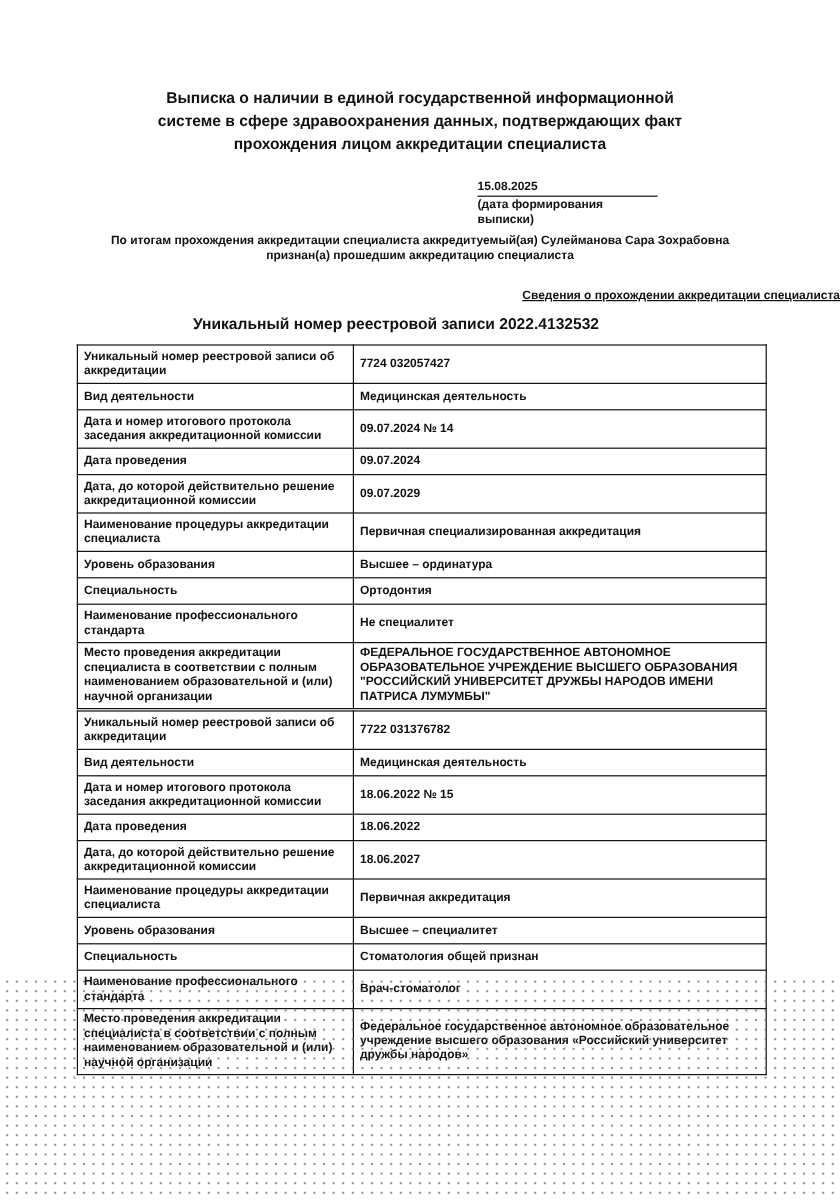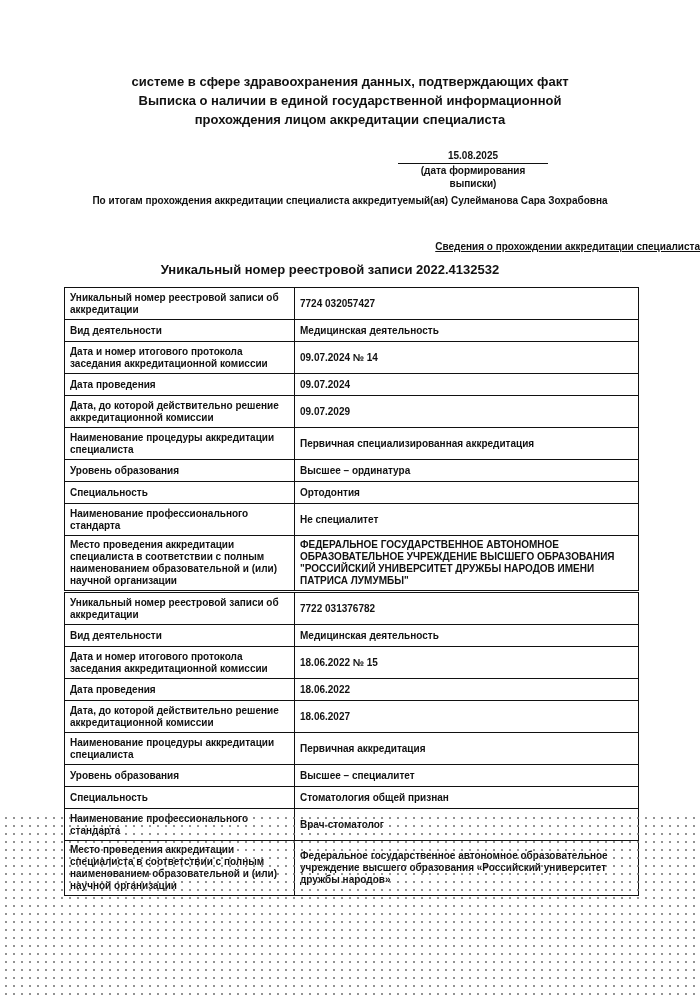--- a/index.html
+++ b/index.html
@@ -7,21 +7,21 @@
     width: 700px; height: 1000px; position: relative; overflow: hidden;
     background: #ffffff; color: #111;
     font-family: "Liberation Sans", sans-serif;
   }
   .title {
     position: absolute; left: 0; top: 72px; width: 700px;
     text-align: center; font-weight: bold; font-size: 13px; line-height: 19px;
   }
   .title div { white-space: nowrap; }
   .date-block {
-    position: absolute; left: 398px; top: 150px; width: 150px; text-align: center;
+    position: absolute; left: 398px; top: 150px; width: 150px; 
     font-weight: bold; font-size: 10px;
   }
   .date-value { border-bottom: 1.5px solid #111; padding-bottom: 1px; line-height: 12px; }
   .date-caption { line-height: 13px; }
   .intro {
     position: absolute; left: 0; top: 194px; width: 700px; text-align: center;
     font-weight: bold; font-size: 10px; line-height: 13px;
   }
   .section-title {
     position: absolute; left: 0; top: 241px; width: 700px; text-align: right;
@@ -50,32 +50,33 @@
       radial-gradient(circle, rgba(110,110,110,0.75) 0.9px, transparent 1.3px);
     background-size: 8px 8px;
     background-position: 2px 2px;
     pointer-events: none;
   }
 </style>
 </head>
 <body>
 
 <div class="title">
+  <div>Выписка о наличии в единой государственной информационной</div>
   <div>системе в сфере здравоохранения данных, подтверждающих факт</div>
-  <div>Выписка о наличии в единой государственной информационной</div>
   <div>прохождения лицом аккредитации специалиста</div>
 </div>
 
 <div class="date-block">
   <div class="date-value">15.08.2025</div>
   <div class="date-caption">(дата формирования выписки)</div>
 </div>
 
 <div class="intro">
   <div>По итогам прохождения аккредитации специалиста аккредитуемый(ая) Сулейманова Сара Зохрабовна</div>
+  <div>признан(а) прошедшим аккредитацию специалиста</div>
 </div>
 
 <div class="section-title">Сведения о прохождении аккредитации специалиста</div>
 <div class="registry">Уникальный номер реестровой записи 2022.4132532</div>
 
 <table class="acc" id="table-1">
   <tbody>
       <tr class="h2">
         <td class="k">Уникальный номер реестровой записи об аккредитации</td>
         <td>7724 032057427</td>

